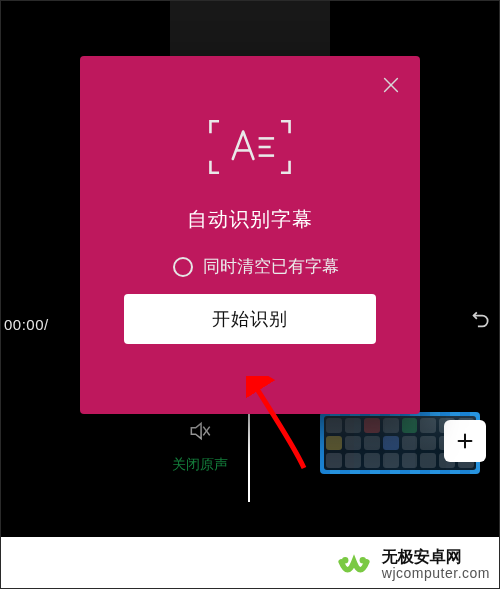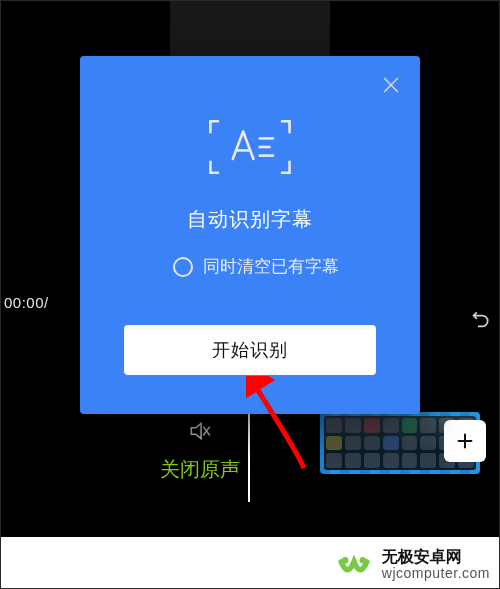--- a/index.html
+++ b/index.html
@@ -2,28 +2,28 @@
 <html><head>
 <meta charset="utf-8">
 <style>
   * { margin: 0; padding: 0; box-sizing: border-box; }
   html, body { width: 500px; height: 589px; overflow: hidden; font-family: -apple-system, "PingFang SC", "Microsoft YaHei", sans-serif; }
   body { background: #000; position: relative; }
 
   
   .editor { position: absolute; inset: 0; background: #000; }
   .preview-top { position: absolute; top: 0; left: 50%; transform: translateX(-50%); width: 160px; height: 60px; background: #181818; }
-  .time-text { position: absolute; left: 4px; top: 294px; color: #e7e7e7; font-size: 15px; letter-spacing: .5px; }
+  .time-text { position: absolute; left: 4px; top: 316px; color: #e7e7e7; font-size: 15px; letter-spacing: .5px; }
   .redo { position: absolute; right: 6px; top: 306px; width: 30px; height: 30px; display:flex; align-items:center; justify-content:center; }
   .redo svg { width: 26px; height: 26px; }
 
   .timeline { position: absolute; left: 0; right: 0; top: 400px; height: 90px; }
   .mute-col { position: absolute; left: 140px; top: 18px; width: 120px; text-align: center; }
   .mute-col .icon { color: #ddd; opacity: .85; }
-  .mute-col .lbl { color: #84cc16; font-size: 20px; margin-top: 8px; display:block;}
+  .mute-col .lbl { color: #15803d; font-size: 14px; margin-top: 8px; display:block;}
   .playhead { position: absolute; left: 248px; top: -28px; width: 2px; height: 130px; background: #fff; }
   .clip { position: absolute; left: 320px; top: 12px; width: 160px; height: 62px; border-radius: 4px;
           background:
             linear-gradient(0deg, rgba(0,0,0,.08), rgba(0,0,0,.08)),
             repeating-linear-gradient(90deg, #1d8ee6 0 10px, #2aa0f2 10px 20px),
             linear-gradient(180deg,#0e1a26,#12324a);
           position: absolute; overflow:hidden; }
   .clip-inner { position:absolute; inset:4px; border-radius:3px;
     background:
       linear-gradient(180deg, rgba(255,255,255,.08), rgba(0,0,0,.15) 60%),
@@ -32,31 +32,31 @@
   .clip-icons { position:absolute; inset:0; display:grid; grid-template-columns: repeat(8,1fr); grid-template-rows: repeat(3,1fr); gap:3px; padding:6px; }
   .clip-icons i { background: rgba(255,255,255,.15); border-radius:3px; }
   .clip-icons i:nth-child(3){background:#ff5b5b55}
   .clip-icons i:nth-child(5){background:#3bd47155}
   .clip-icons i:nth-child(9){background:#ffd94a55}
   .clip-icons i:nth-child(12){background:#6a9bff55}
   .add-btn { position: absolute; right: 14px; top: 20px; width: 42px; height: 42px; background: #fff; border-radius: 6px; display:flex; align-items:center; justify-content:center; }
   .add-btn svg { width: 22px; height: 22px; }
 
   
-  .modal { position: absolute; left: 80px; top: 56px; width: 340px; height: 358px; background: #3b82f6; border-radius: 4px;
+  .modal { position: absolute; left: 80px; top: 56px; width: 340px; height: 358px; background: #be185d; border-radius: 4px;
            box-shadow: 0 14px 40px rgba(0,0,0,.55); color: #fff; }
   .modal .close { position: absolute; top: 12px; right: 12px; width: 34px; height: 34px; display:flex; align-items:center; justify-content:center; cursor:pointer;}
   .modal .close svg { width: 22px; height: 22px; }
   .modal .logo { margin: 56px auto 0; width: 86px; height: 70px; display:flex; align-items:center; justify-content:center; }
   .modal .logo svg { width: 86px; height: 70px; }
   .modal .title { text-align: center; margin-top: 24px; font-size: 20px; font-weight: 500; letter-spacing: 1px; }
   .modal .opt { margin-top: 22px; display: flex; align-items: center; justify-content: center; gap: 10px; margin-left: 12px; }
   .modal .opt .ring { width: 20px; height: 20px; border: 2px solid #e5e5e5; border-radius: 50%; display:inline-block; }
   .modal .opt .txt { font-size: 17px; color: #eaeaea; }
-  .modal .cta { display:block; margin: 47px auto 0; width: 252px; height: 50px; background: #fff; color: #111; border: none; border-radius: 4px; font-size: 18px; letter-spacing: 1px; cursor:pointer; }
+  .modal .cta { display:block; margin: 16px auto 0; width: 252px; height: 50px; background: #fff; color: #111; border: none; border-radius: 4px; font-size: 18px; letter-spacing: 1px; cursor:pointer; }
 
   
   .arrow { position: absolute; left: 246px; top: 376px; width: 70px; height: 96px; pointer-events:none; }
   .arrow svg { width: 100%; height: 100%; }
 
   
   .watermark { position: absolute; right: 10px; bottom: 8px; display: flex; align-items: center; gap: 12px; }
   .wm-logo { width: 32px; height: 32px; }
   .wm-text { display:flex; flex-direction:column; line-height:1.1; }
   .wm-text .t1 { color:#111; font-size:16px; font-weight:700; }

